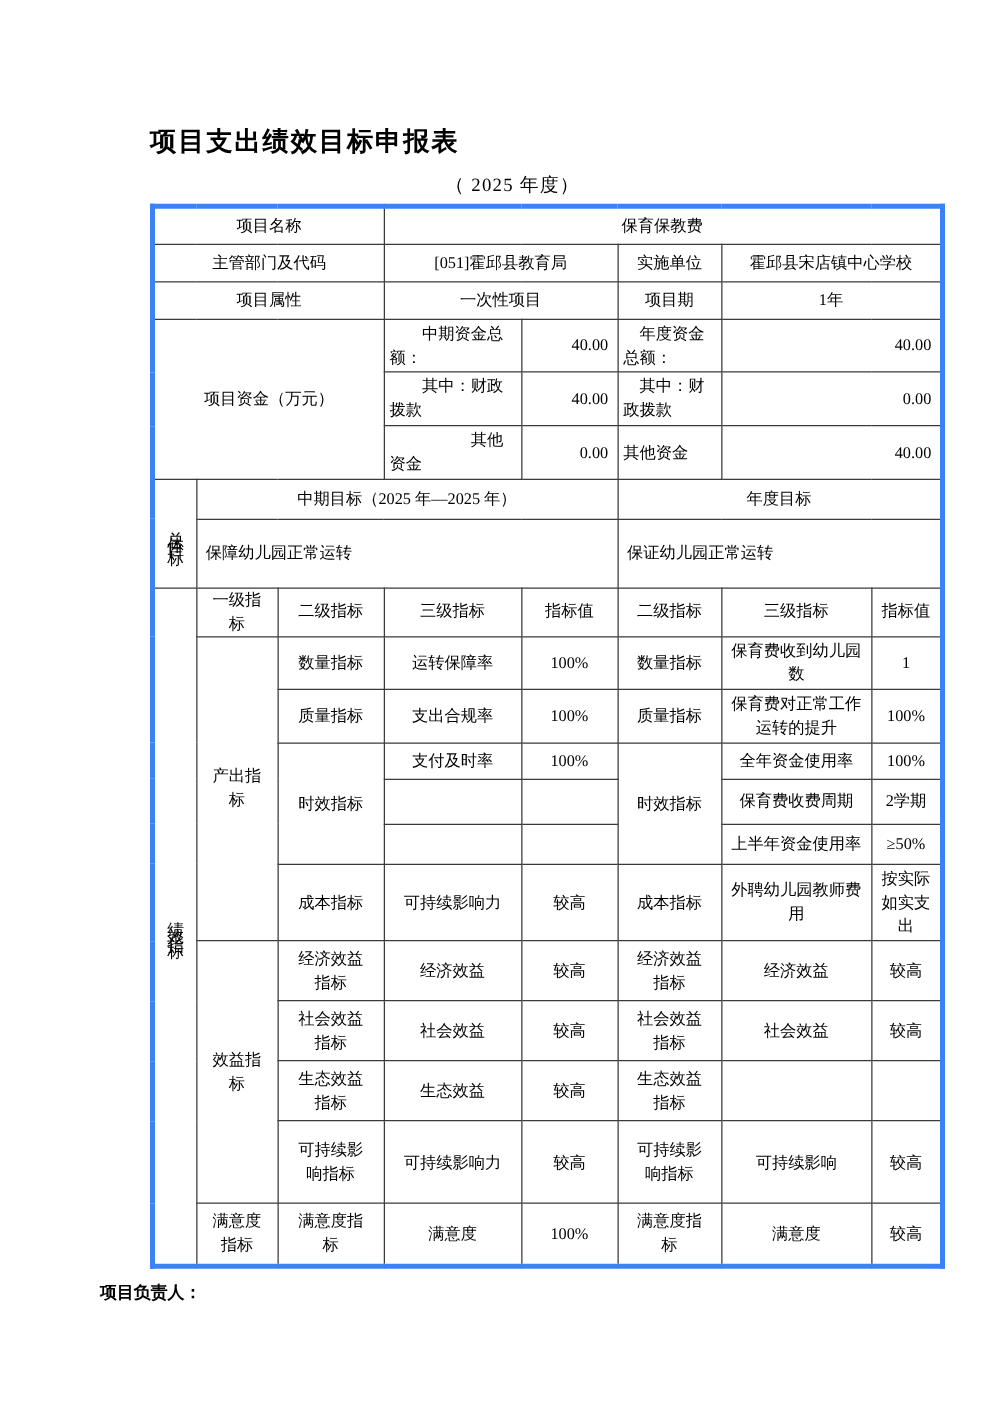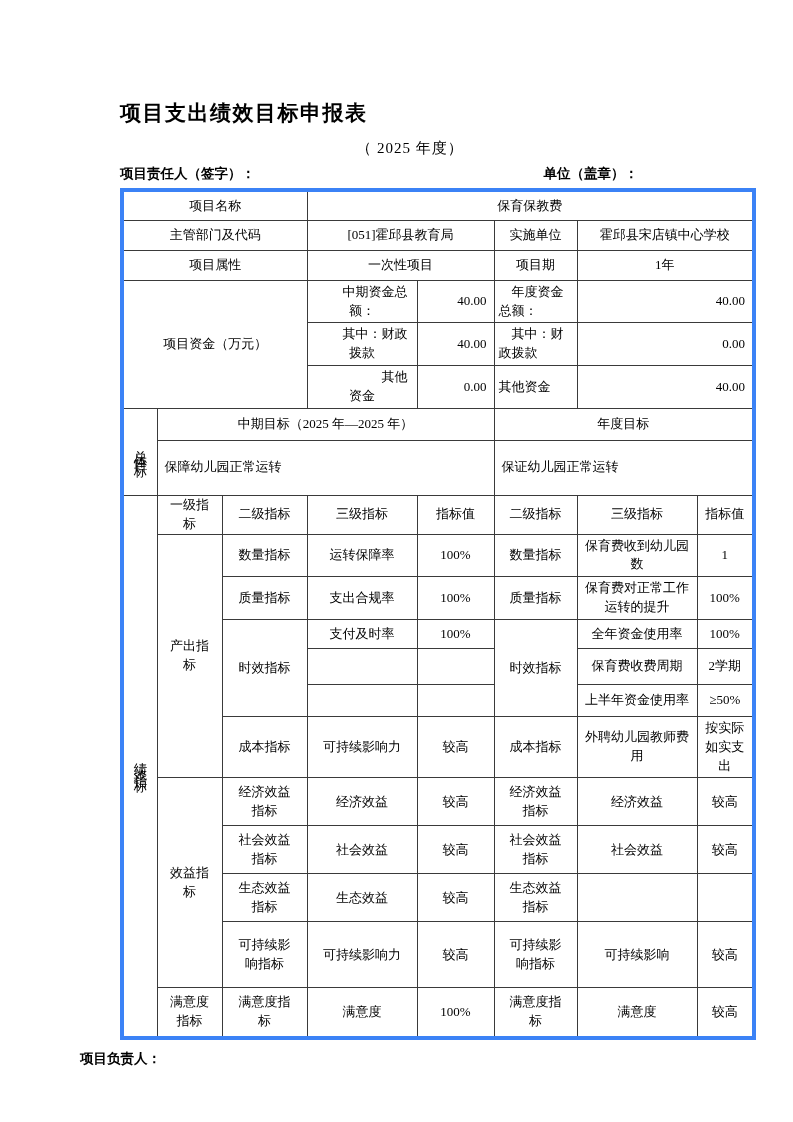--- a/index.html
+++ b/index.html
@@ -21,21 +21,21 @@
   td{
     border:1px solid #3a3a3a;text-align:center;vertical-align:middle;
     font-size:13px;line-height:1.45;padding:2px 4px;word-break:break-all;
   }
   
   td.lvl1{padding:0 10px;}          
   td.lvl2{padding:2px 13px;}          
   td.wide3{padding:2px 3px;}          
   td.val2{padding:2px 3px;}           
   
-  td.fl{text-align:center;text-indent:2em;margin-top:48px;}
+  td.fl{text-align:left;text-indent:2em;margin-top:48px;}
   td.fl.ti5{text-indent:5em;}
   td.fr{text-align:left;text-indent:1em;}
   td.fr.ti0{text-indent:0;}
   td.num{text-align:right;padding-right:7px;}
   
   td.goal{text-align:left;padding-left:7px;}
   
   td.vert span{
     display:inline-block;writing-mode:vertical-lr;text-orientation:upright;
     letter-spacing:6px;line-height:1;font-size:13.5px;
@@ -49,24 +49,20 @@
   .page-number{margin-left:120px;width:580px;text-align:right;padding-right:25px;margin-top:20px;font-size:13px;}
 </style>
 </head>
 <body>
 
 <div class="page">
 
   <div class="col doc-title">项目支出绩效目标申报表</div>
   <div class="col doc-subtitle">（ 2025 年度）</div>
 
-  <div class="col labels-row">
-    <span>项目责任人（签字）：</span>
-    <span class="right-label">单位（盖章）：</span>
-  </div>
 
   <table class="form">
     <colgroup>
       <col style="width:35px">
         <col style="width:65px">
         <col style="width:85px">
         <col style="width:110px">
       <col style="width:77px">
         <col style="width:83px">
         <col style="width:120px">

